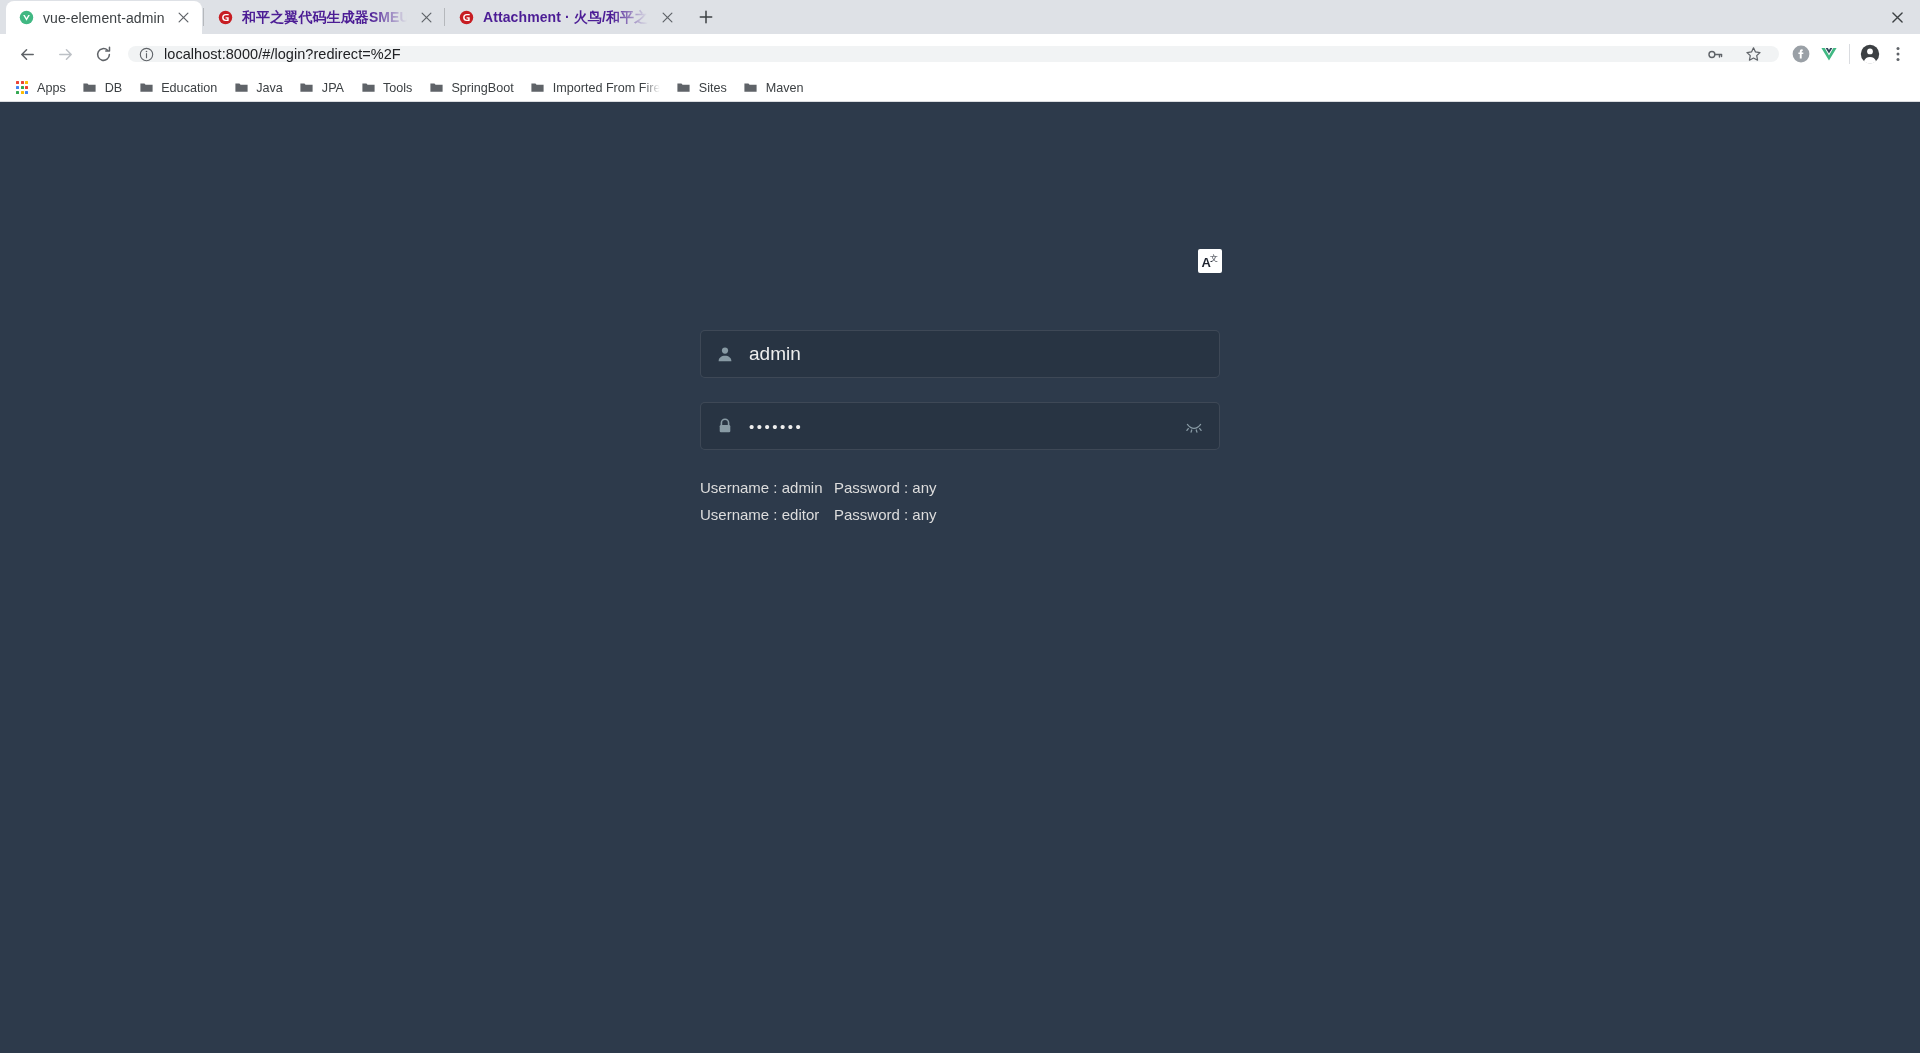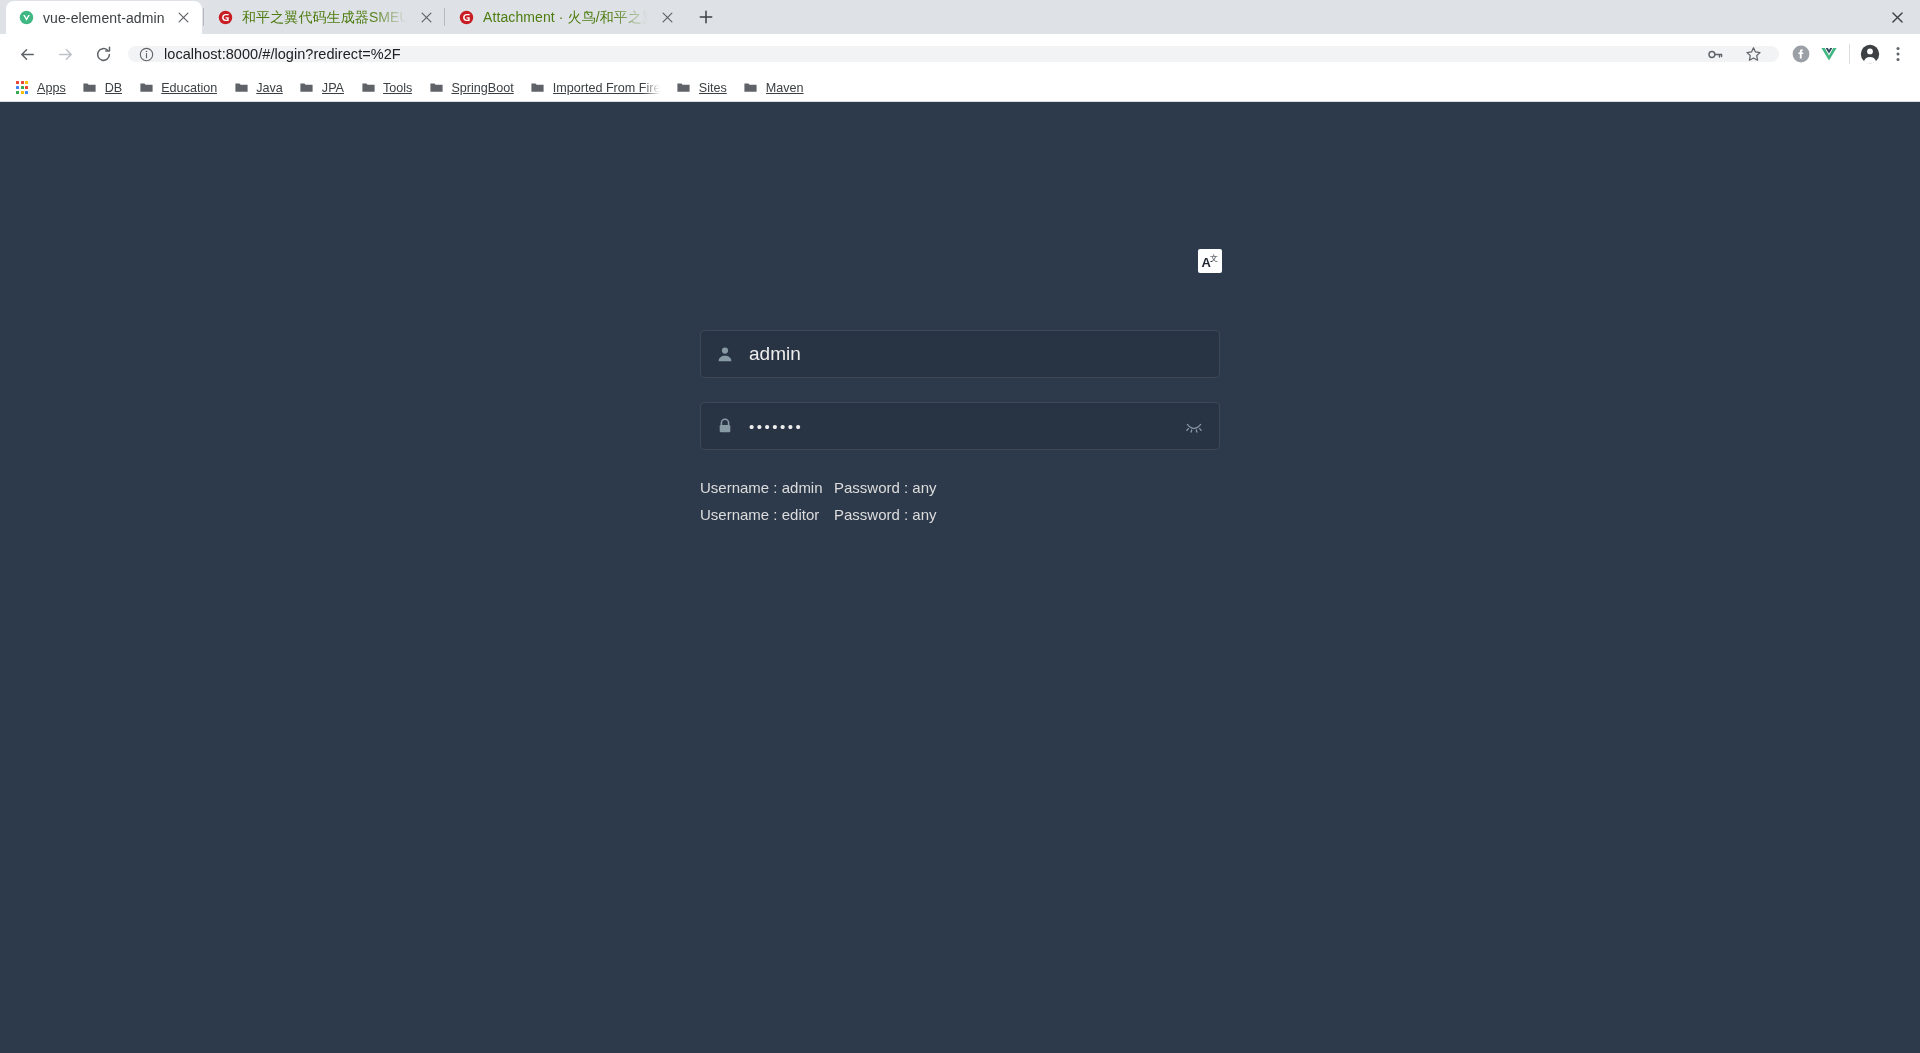--- a/index.html
+++ b/index.html
@@ -29,21 +29,21 @@
     display: flex;
     align-items: center;
     padding: 0 6px 0 12px;
     border-radius: 8px 8px 0 0;
     position: relative;
     font-size: 14px;
     color: #3c4043;
     min-width: 0;
   }
   .tab.active { background: #ffffff; }
-  .tab.inactive { background: #dee1e6; color: #4d7c0f; }
+  .tab.inactive { background: #dee1e6; color: #4c1d95; font-weight: bold; }
   .tab-favicon {
     width: 16px; height: 16px;
     margin-right: 9px;
     flex: 0 0 16px;
     display: flex; align-items: center; justify-content: center;
   }
   .tab-title {
     white-space: nowrap;
     overflow: hidden;
     font-size: 14px;
@@ -151,21 +151,20 @@
   }
   .bm {
     display: flex; align-items: center;
     height: 24px;
     padding: 0 8px;
     border-radius: 4px;
     font-size: 12.6px;
     color: #3c4043;
     white-space: nowrap;
     max-width: 160px;
-    text-decoration: underline;
   }
   .bm-ico { width: 16px; height: 16px; margin-right: 7px; flex: 0 0 16px; display:flex; align-items:center; justify-content:center; }
   .bm-label { overflow: hidden; }
   .bm-label.clipped {
     -webkit-mask-image: linear-gradient(to right, #000 84%, transparent 100%);
             mask-image: linear-gradient(to right, #000 84%, transparent 100%);
   }
   .apps-grid { display: grid; grid-template-columns: repeat(3, 3px); grid-template-rows: repeat(3, 3px); gap: 1.6px; }
   .apps-grid i { width: 3px; height: 3px; border-radius: 0.5px; display: block; }
 

